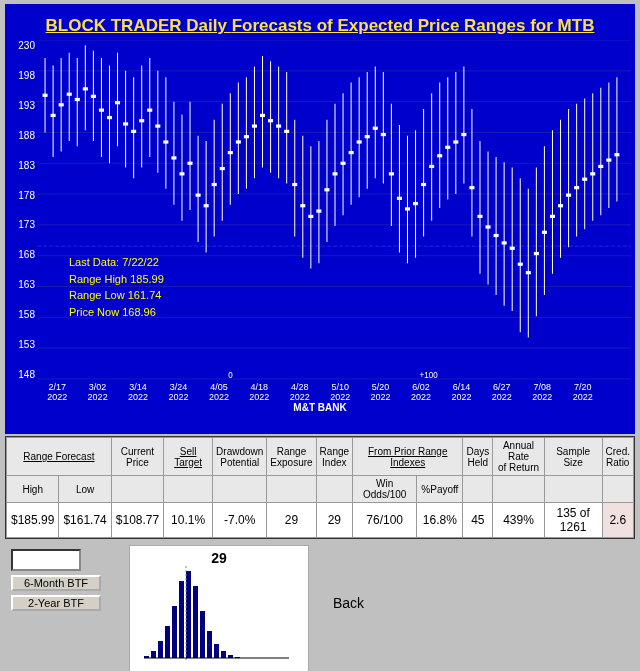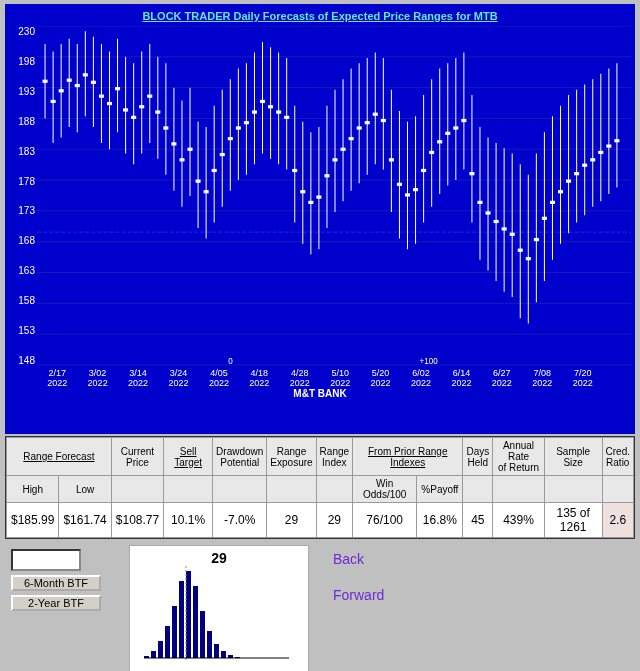--- a/index.html
+++ b/index.html
@@ -14,25 +14,26 @@
     .chart-container {
       background: #0000cc;
       width: 630px;
       margin: 4px auto 0;
       padding: 4px;
       position: relative;
       height: 430px;
     }
 
     .chart-title {
-      color: #5eead4;
-      text-align: center;
-      font-size: 11px;
+      color: #fde047;
+      text-align: center;
+      font-size: 17px;
       font-weight: bold;
       padding: 2px 0 4px;
+      margin-top: 6px;
     }
 
     .chart-title span {
       text-decoration: underline;
     }
 
     .chart-area {
       background: #0000cc;
       position: relative;
       width: 100%;
@@ -219,24 +220,25 @@
 
     
     .right-nav {
       display: flex;
       flex-direction: column;
       padding: 10px 20px;
       gap: 20px;
     }
 
     .nav-link {
-      color: #6d28d9;
+      color: #000000;
       text-decoration: none;
       font-size: 14px;
       cursor: pointer;
+      margin-top: 44px;
     }
 
     
     .cred-col {
       background: #f0e0e0;
     }
 
     .range-forecast-label {
       text-decoration: underline;
     }
@@ -501,20 +503,26 @@
 
           <line x1="576" y1="35" x2="576" y2="152"></line>
           <rect x="574" y="107" width="4" height="2" fill="white"></rect>
         </g>
 
         <text x="190" y="318" fill="white" font-size="8">0</text>
         <text x="380" y="318" fill="white" font-size="8">+100</text>
       </svg>
 
       
+      <div class="chart-info">
+        <div>Last Data: <span>7/22/22</span></div>
+        <div>Range High <span>185.99</span></div>
+        <div>Range Low  <span>161.74</span></div>
+        <div>Price Now  <span>168.96</span></div>
+      </div>
     </div>
   </div>
 
   <div class="x-axis-area">
     <div class="x-labels">
       <div class="x-label">2/17<br>2022</div>
       <div class="x-label">3/02<br>2022</div>
       <div class="x-label">3/14<br>2022</div>
       <div class="x-label">3/24<br>2022</div>
       <div class="x-label">4/05<br>2022</div>

